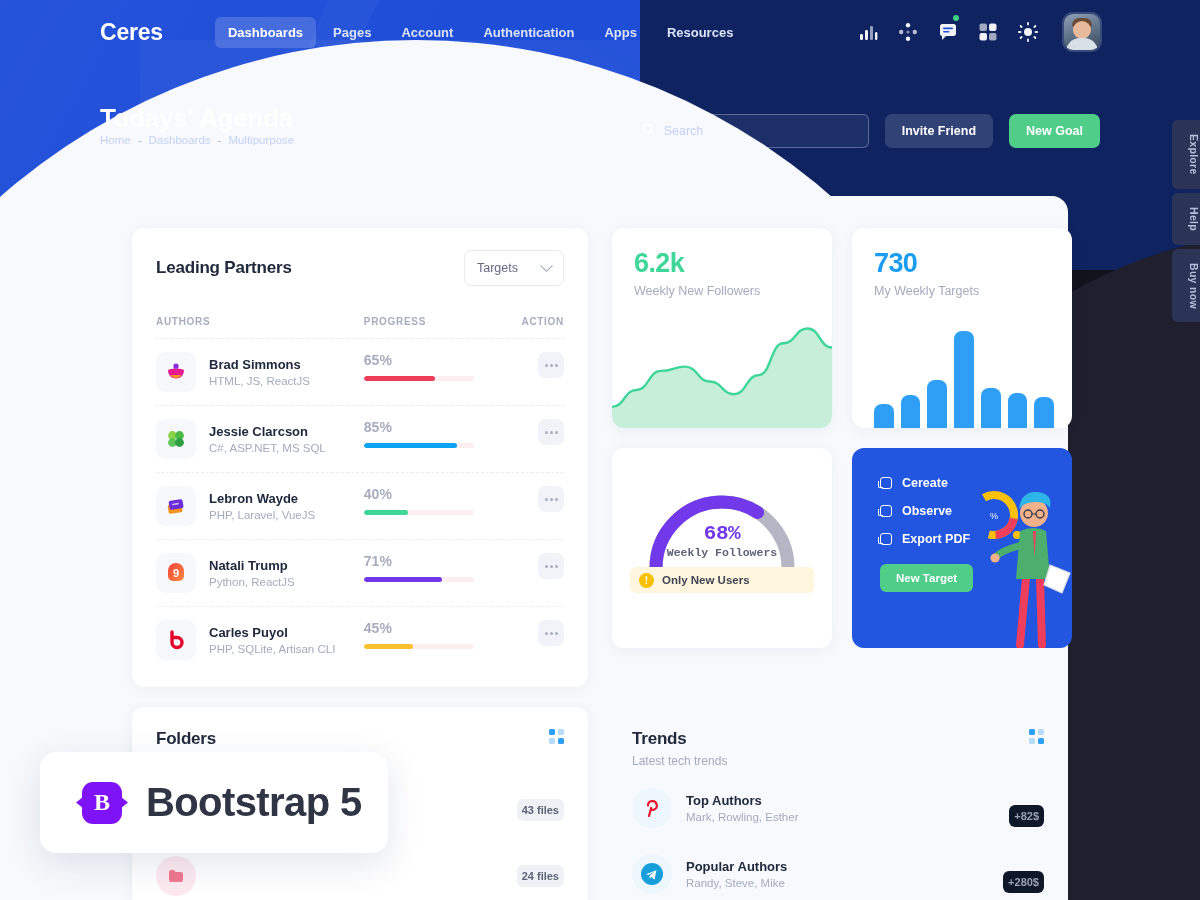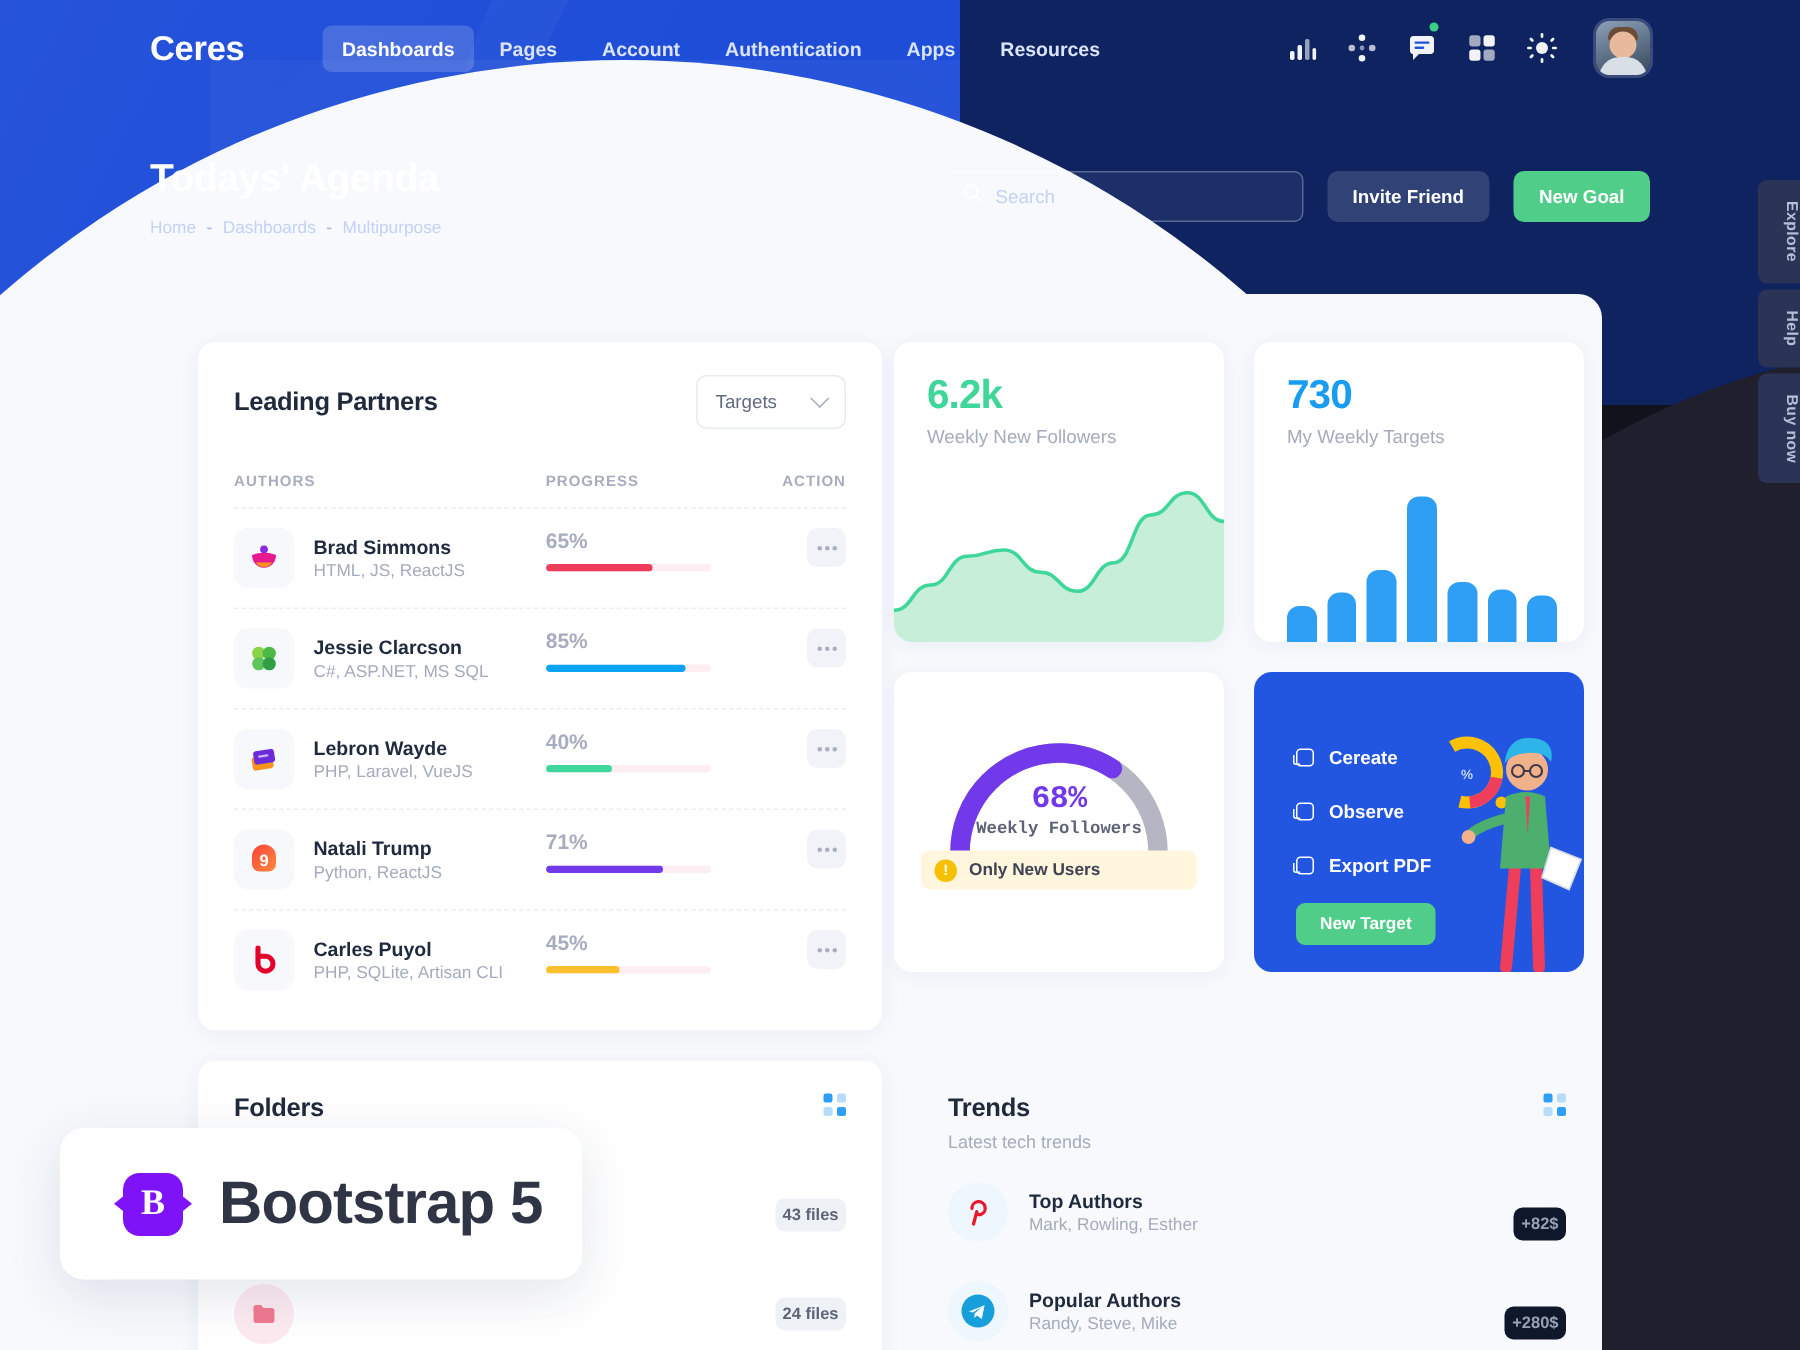--- a/index.html
+++ b/index.html
@@ -85,21 +85,21 @@
   .avatar .face { position:absolute; left:9px; top:7px; width:18px; height:18px;
     border-radius:50%; background:#e8b99a; }
   .avatar .hair { position:absolute; left:8px; top:4px; width:20px; height:9px;
     border-radius:10px 10px 3px 3px; background:#6b4b35; }
   .avatar .body { position:absolute; left:2px; bottom:-4px; width:32px; height:16px;
     border-radius:14px 14px 0 0; background:#d9dfe6; }
 
   
   .page-head { position:absolute; left:100px; top:103px; z-index:30; }
   .page-title { color:#fff; font-size:26px; font-weight:700; letter-spacing:-.3px; }
-  .crumbs { margin-top:12px; display:flex; gap:7px; align-items:center; }
+  .crumbs { margin-top:0; display:flex; gap:7px; align-items:center; }
   .crumb { color:#c3d2f6; font-size:11.5px; }
   .crumb.sep { color:#9db0e4; }
   .crumb.link { cursor:pointer; }
 
   .head-actions { position:absolute; right:100px; top:114px; display:flex; gap:16px; z-index:30; align-items:center; }
   .searchbox {
     width:240px; height:34px; border-radius:6px;
     border:1px solid rgba(255,255,255,.28);
     display:flex; align-items:center; gap:9px; padding:0 12px;
     background: rgba(255,255,255,.06);
@@ -121,21 +121,21 @@
   .side-tabs { position:absolute; right:0; top:120px; z-index:45; display:flex; flex-direction:column; gap:4px; }
   .side-tab {
     width:28px; padding:14px 0; background:#2b3357; color:#b6bfd8;
     border-radius:6px 0 0 6px; font-size:10.5px; font-weight:600;
     writing-mode: vertical-rl; text-align:center; cursor:pointer;
     letter-spacing:.3px;
   }
 
   
   .content { position:absolute; left:132px; top:228px; width:936px; z-index:25; }
-  .row1 { display:flex; gap:8px; align-items:flex-start; }
+  .row1 { display:flex; gap:24px; align-items:flex-start; }
   .card {
     background:#fff; border-radius:12px;
     box-shadow: 0 2px 14px rgba(24,43,94,.06);
   }
 
   
   .partners { width:456px; padding:22px 24px 14px; }
   .part-head { display:flex; align-items:center; justify-content:space-between; }
   .part-title { font-size:17px; font-weight:700; color:#212a3d; letter-spacing:-.2px; }
   .select {
@@ -191,21 +191,21 @@
   }
   .alert .ico { width:15px; height:15px; border-radius:50%; background:#f6c000;
     color:#fff; font-size:10px; font-weight:700; display:flex; align-items:center; justify-content:center; }
   .alert .txt { font-size:11.5px; font-weight:700; color:#3f4454; }
 
   
   .target-card {
     width:220px; height:200px; border-radius:12px; background:#2255e0;
     position:relative; overflow:hidden; padding:28px 0 0 28px;
   }
-  .chk { display:flex; align-items:center; gap:10px; margin-bottom:14px;margin-top:22px; }
+  .chk { display:flex; align-items:center; gap:10px; margin-bottom:14px; }
   .chk .box { width:12px; height:12px; border:1.6px solid #fff; border-radius:3px;
     position:relative; flex:none; }
   .chk .box::after { content:''; position:absolute; left:-3px; top:3px; width:4px; height:6px;
     border-left:1.6px solid #fff; border-bottom:1.6px solid #fff; border-radius:0 0 0 2px; }
   .chk .lbl { font-size:12.5px; font-weight:700; color:#fff; }
   .btn-target {
     margin-top:4px; height:28px; padding:0 16px; border-radius:6px; border:none;
     background:#50cd89; color:#fff; font-size:11.5px; font-weight:700;
     font-family:inherit; cursor:pointer;
   }

